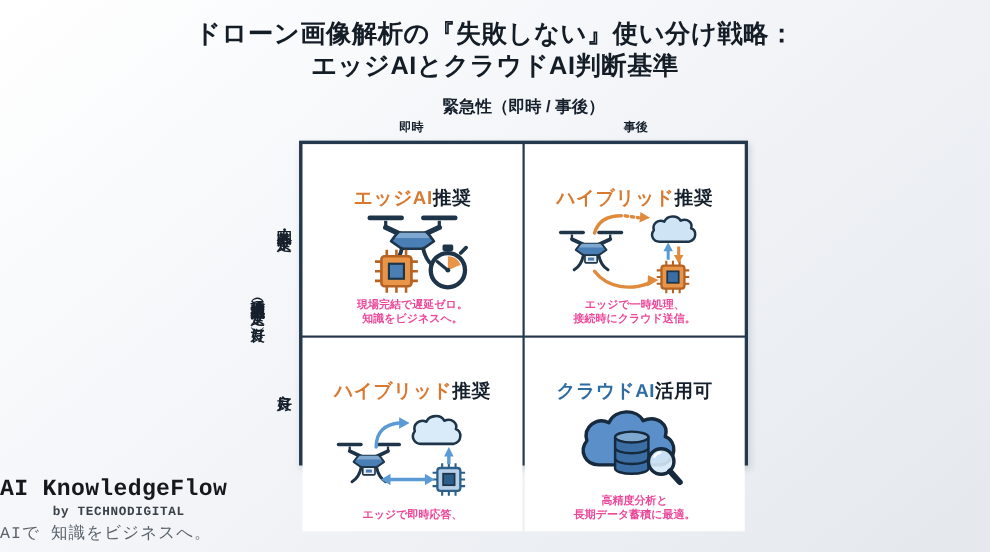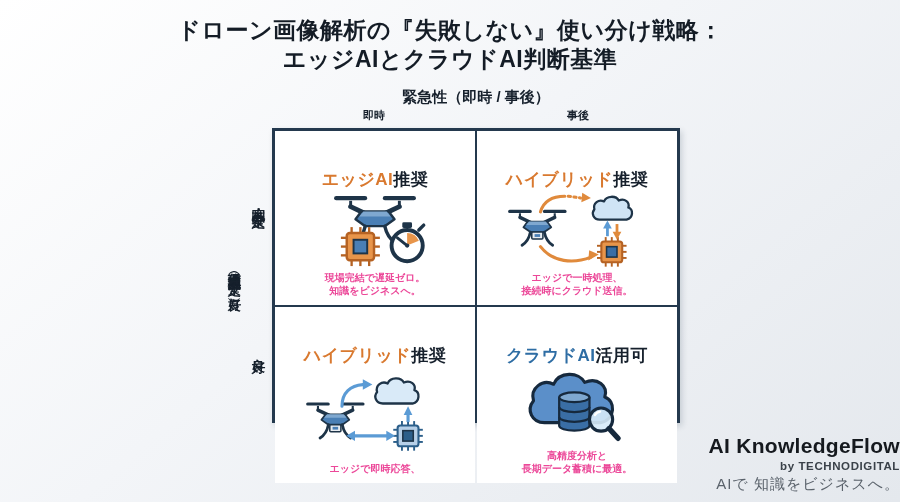--- a/index.html
+++ b/index.html
@@ -48,21 +48,21 @@
   .cell-title{font-weight:700;font-size:17px;color:#16202c;letter-spacing:.5px;white-space:nowrap;margin-top:30px;}
   .hl-orange{color:#d9792f;}
   .hl-blue{color:#2e6da4;}
   .cell-icon{flex:1;display:flex;align-items:center;justify-content:center;min-height:0;}
   .cell-icon svg{display:block;}
   .cell-caption{
     font-weight:700;font-size:10px;line-height:1.3;color:#ec4899;
     text-align:center;white-space:nowrap;
   }
 
-  .footer{position:absolute;left:0;top:434px;width:900px;text-align:right;}
+  .footer{position:absolute;left:0;top:434px;width:900px;text-align:left;font-family:Liberation Mono, monospace;}
   .brand{font-weight:700;font-size:21px;color:#15191e;letter-spacing:.3px;}
   .byline{font-weight:700;font-size:11.5px;color:#3a4149;margin-top:2px;letter-spacing:.6px;padding-left:48px;}
   .tagline{font-size:15px;color:#5a626b;margin-top:3px;letter-spacing:1px;}
 </style>
 </head>
 <body>
 
 <div class="stage">
 
   <div class="main-title">

